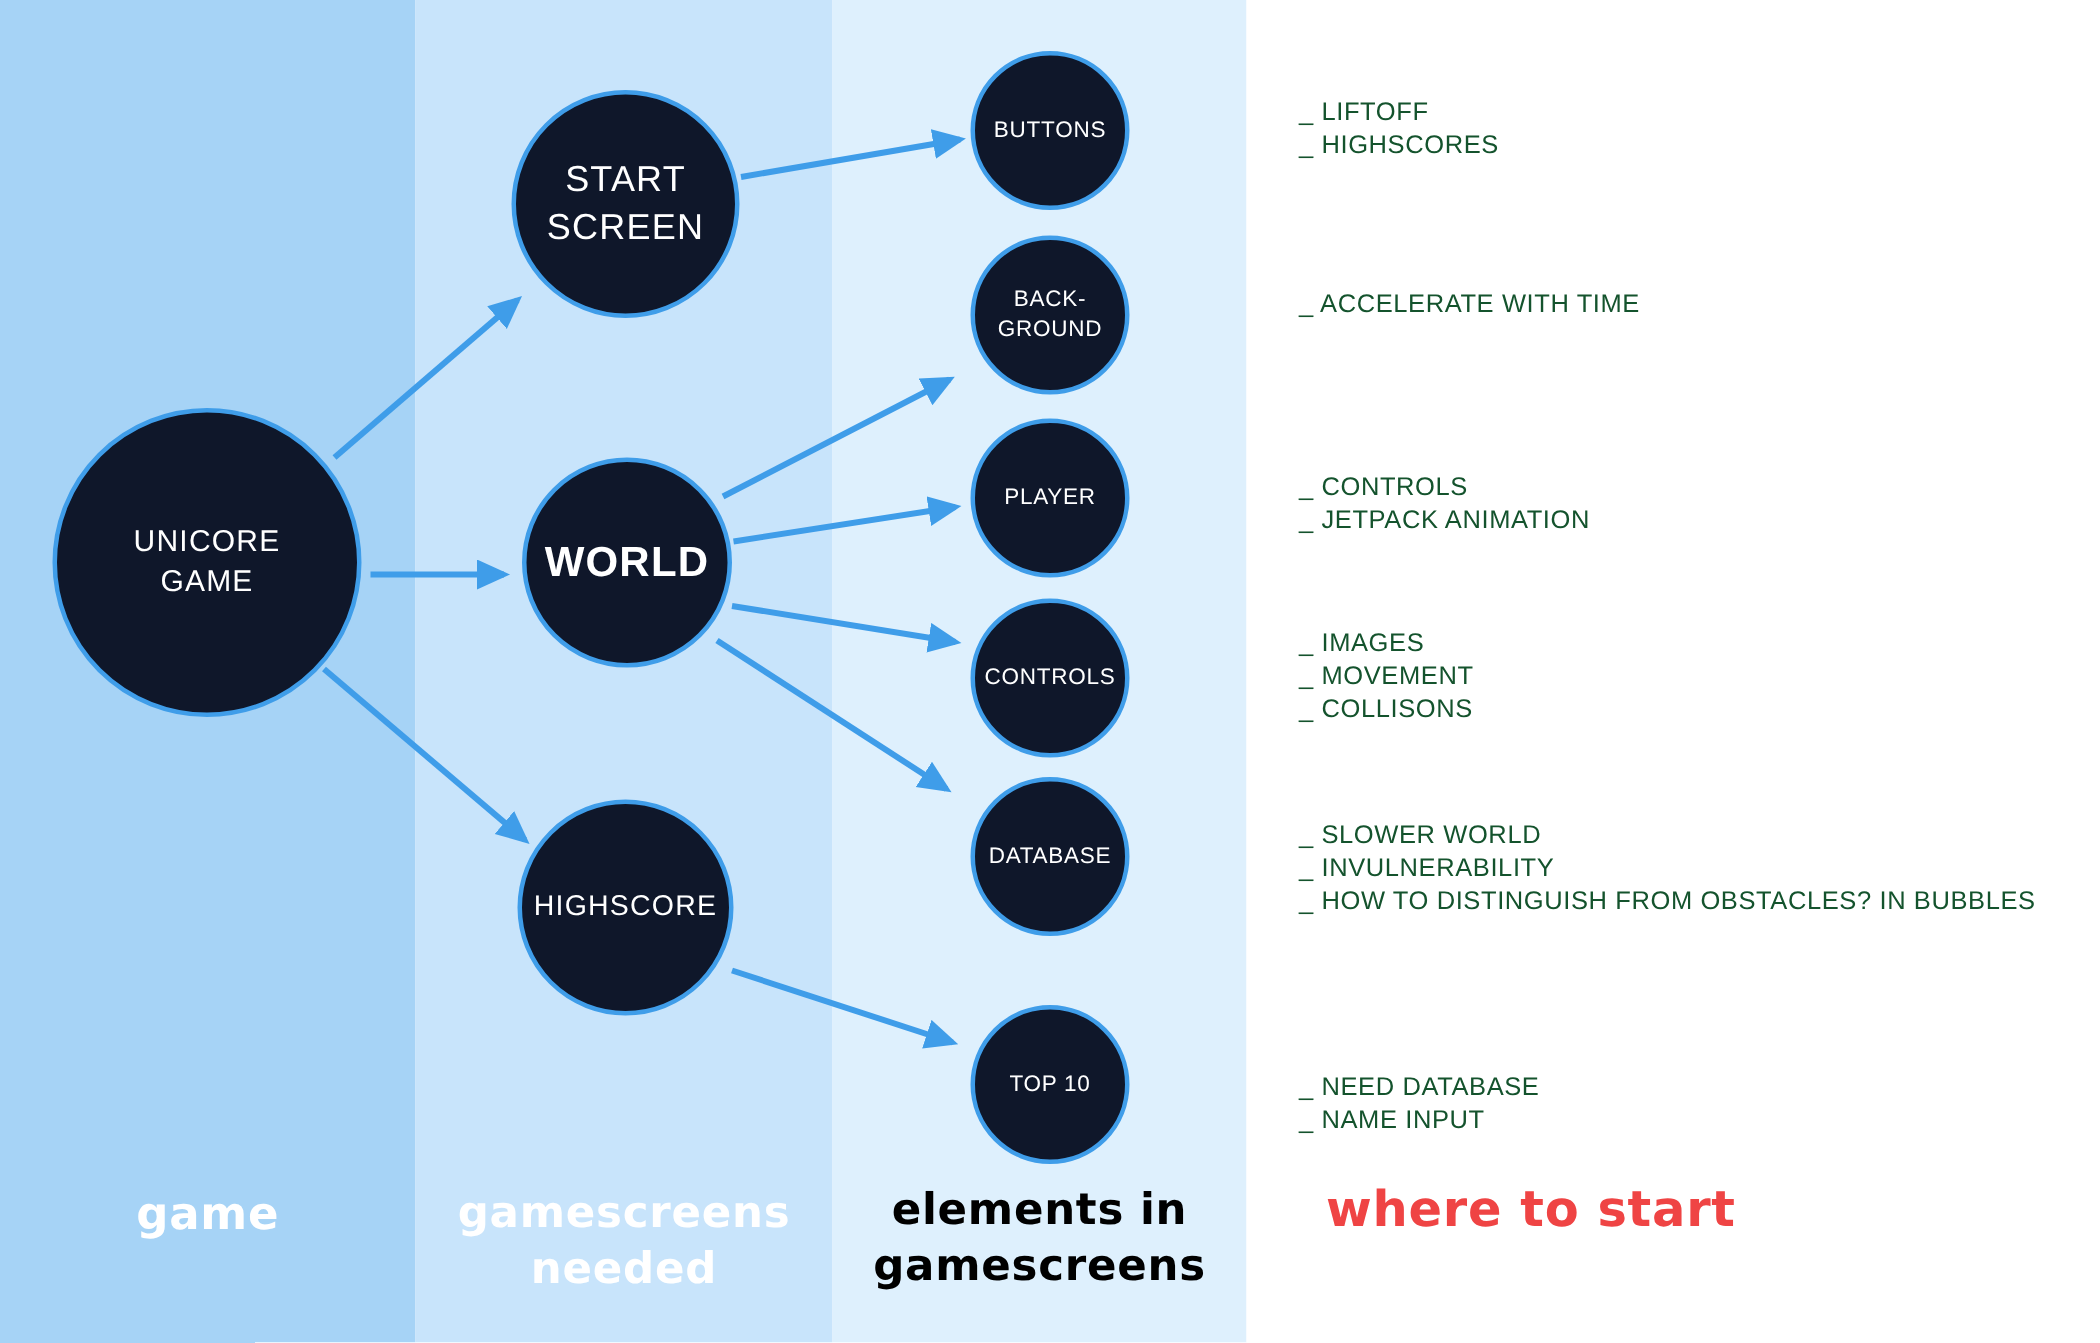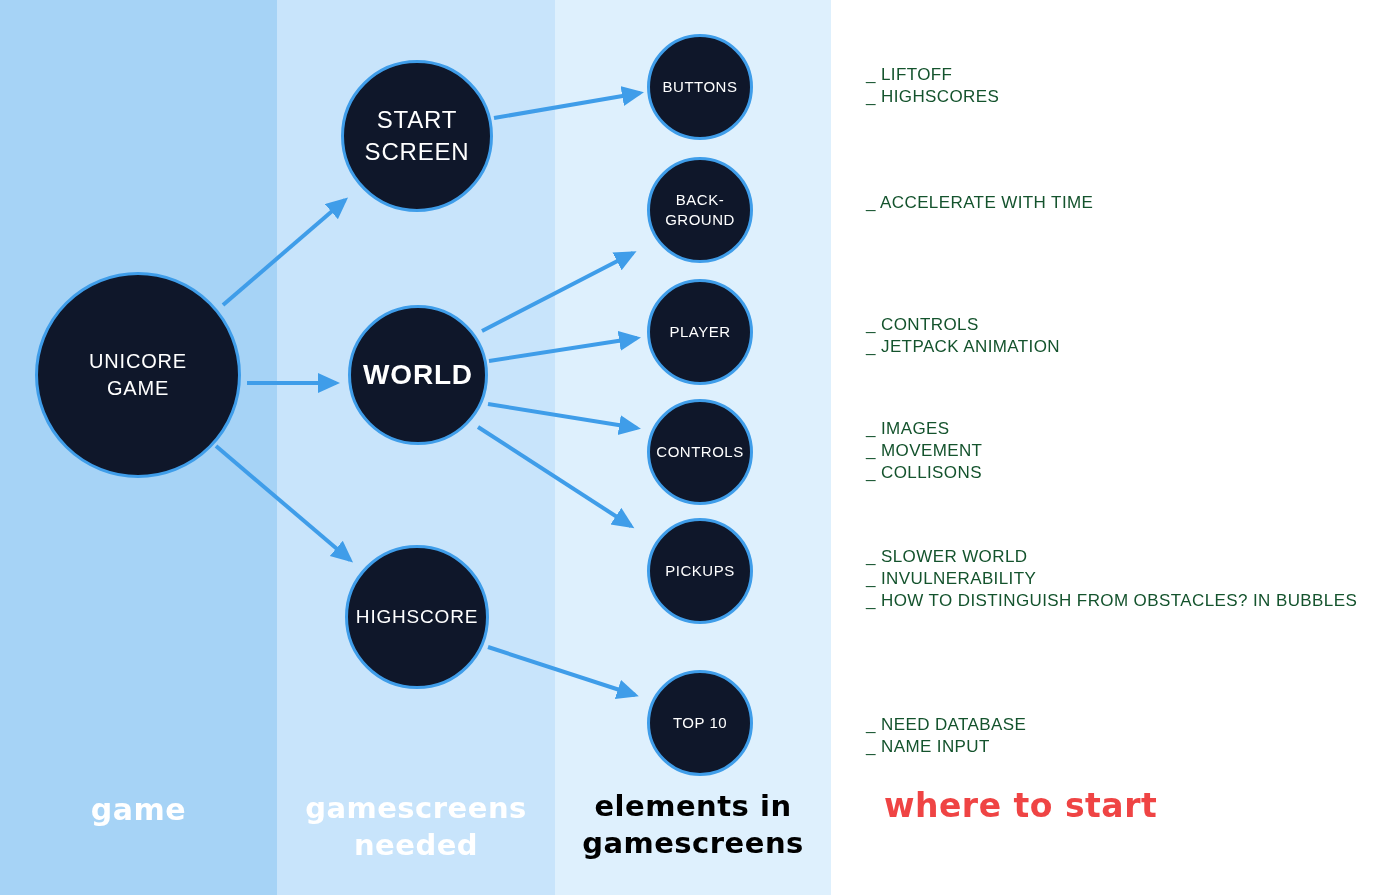--- a/index.html
+++ b/index.html
@@ -33,21 +33,21 @@
     justify-content: center;
     text-align: center;
     white-space: pre-line;
     letter-spacing: 0.8px;
     line-height: 1.35;
     font-weight: 400;
   }
   .n-unicore   { left: 35px;  top: 272px; width: 206px; height: 206px; font-size: 20px; }
   .n-start     { left: 341px; top: 60px;  width: 152px; height: 152px; font-size: 24px; }
   .n-world     { left: 348px; top: 305px; width: 140px; height: 140px; font-size: 28px; font-weight: bold; }
-  .n-highscore { left: 345px; top: 545px; width: 144px; height: 144px; font-size: 19px; }
+  .n-highscore { left: 345px; top: 533px; width: 144px; height: 144px; font-size: 19px; }
   .n-small     { width: 106px; height: 106px; font-size: 15px; left: 647px; letter-spacing: 0.5px; }
   .n-buttons   { top: 34px;  }
   .n-background{ top: 157px; }
   .n-player    { top: 279px; }
   .n-obstacles { top: 399px; }
   .n-pickups   { top: 518px; }
   .n-top10     { top: 670px; }
 
   
   .note-group {
@@ -109,21 +109,21 @@
 GAME</div>
 <div class="node n-start">START
 SCREEN</div>
 <div class="node n-world">WORLD</div>
 <div class="node n-highscore">HIGHSCORE</div>
 <div class="node n-small n-buttons">BUTTONS</div>
 <div class="node n-small n-background">BACK-
 GROUND</div>
 <div class="node n-small n-player">PLAYER</div>
 <div class="node n-small n-obstacles">CONTROLS</div>
-<div class="node n-small n-pickups">PICKUPS</div>
+<div class="node n-small n-pickups">DATABASE</div>
 <div class="node n-small n-top10">TOP 10</div>
 
 <div class="note-group ng-buttons">_ LIFTOFF
 _ HIGHSCORES</div>
 <div class="note-group ng-background">_ ACCELERATE WITH TIME</div>
 <div class="note-group ng-player">_ CONTROLS
 _ JETPACK ANIMATION</div>
 <div class="note-group ng-obstacles">_ IMAGES
 _ MOVEMENT
 _ COLLISONS</div>

